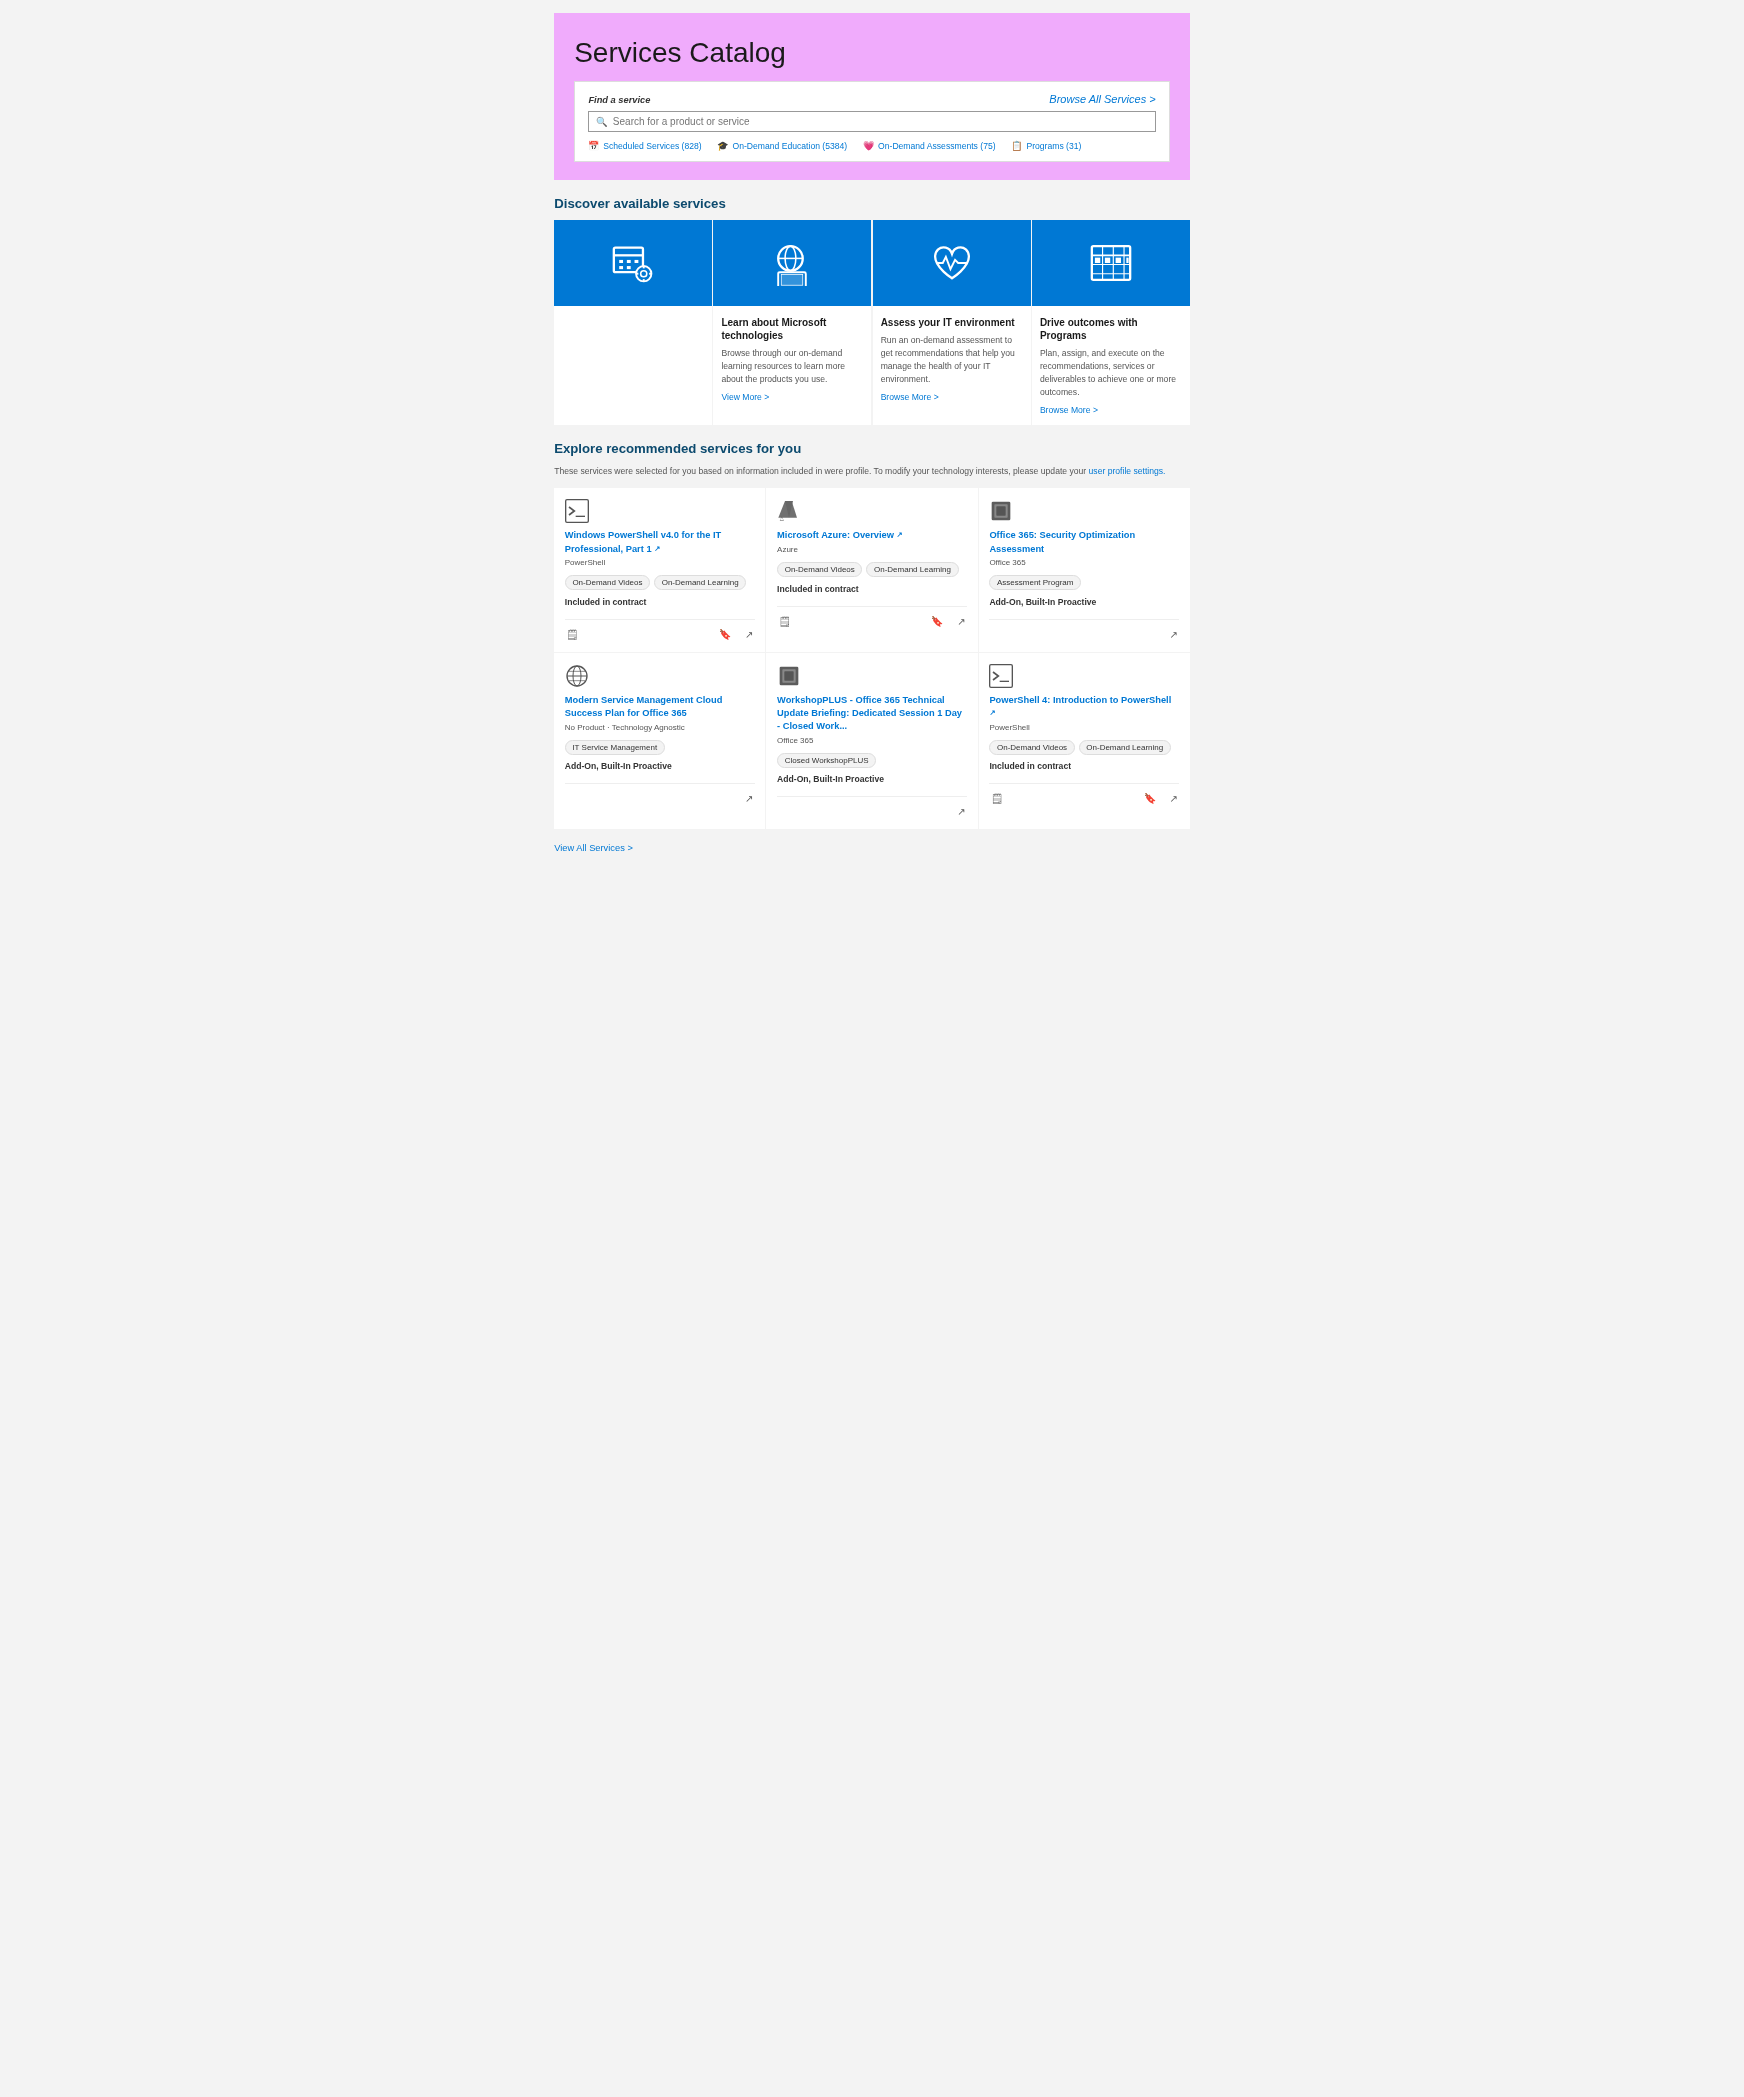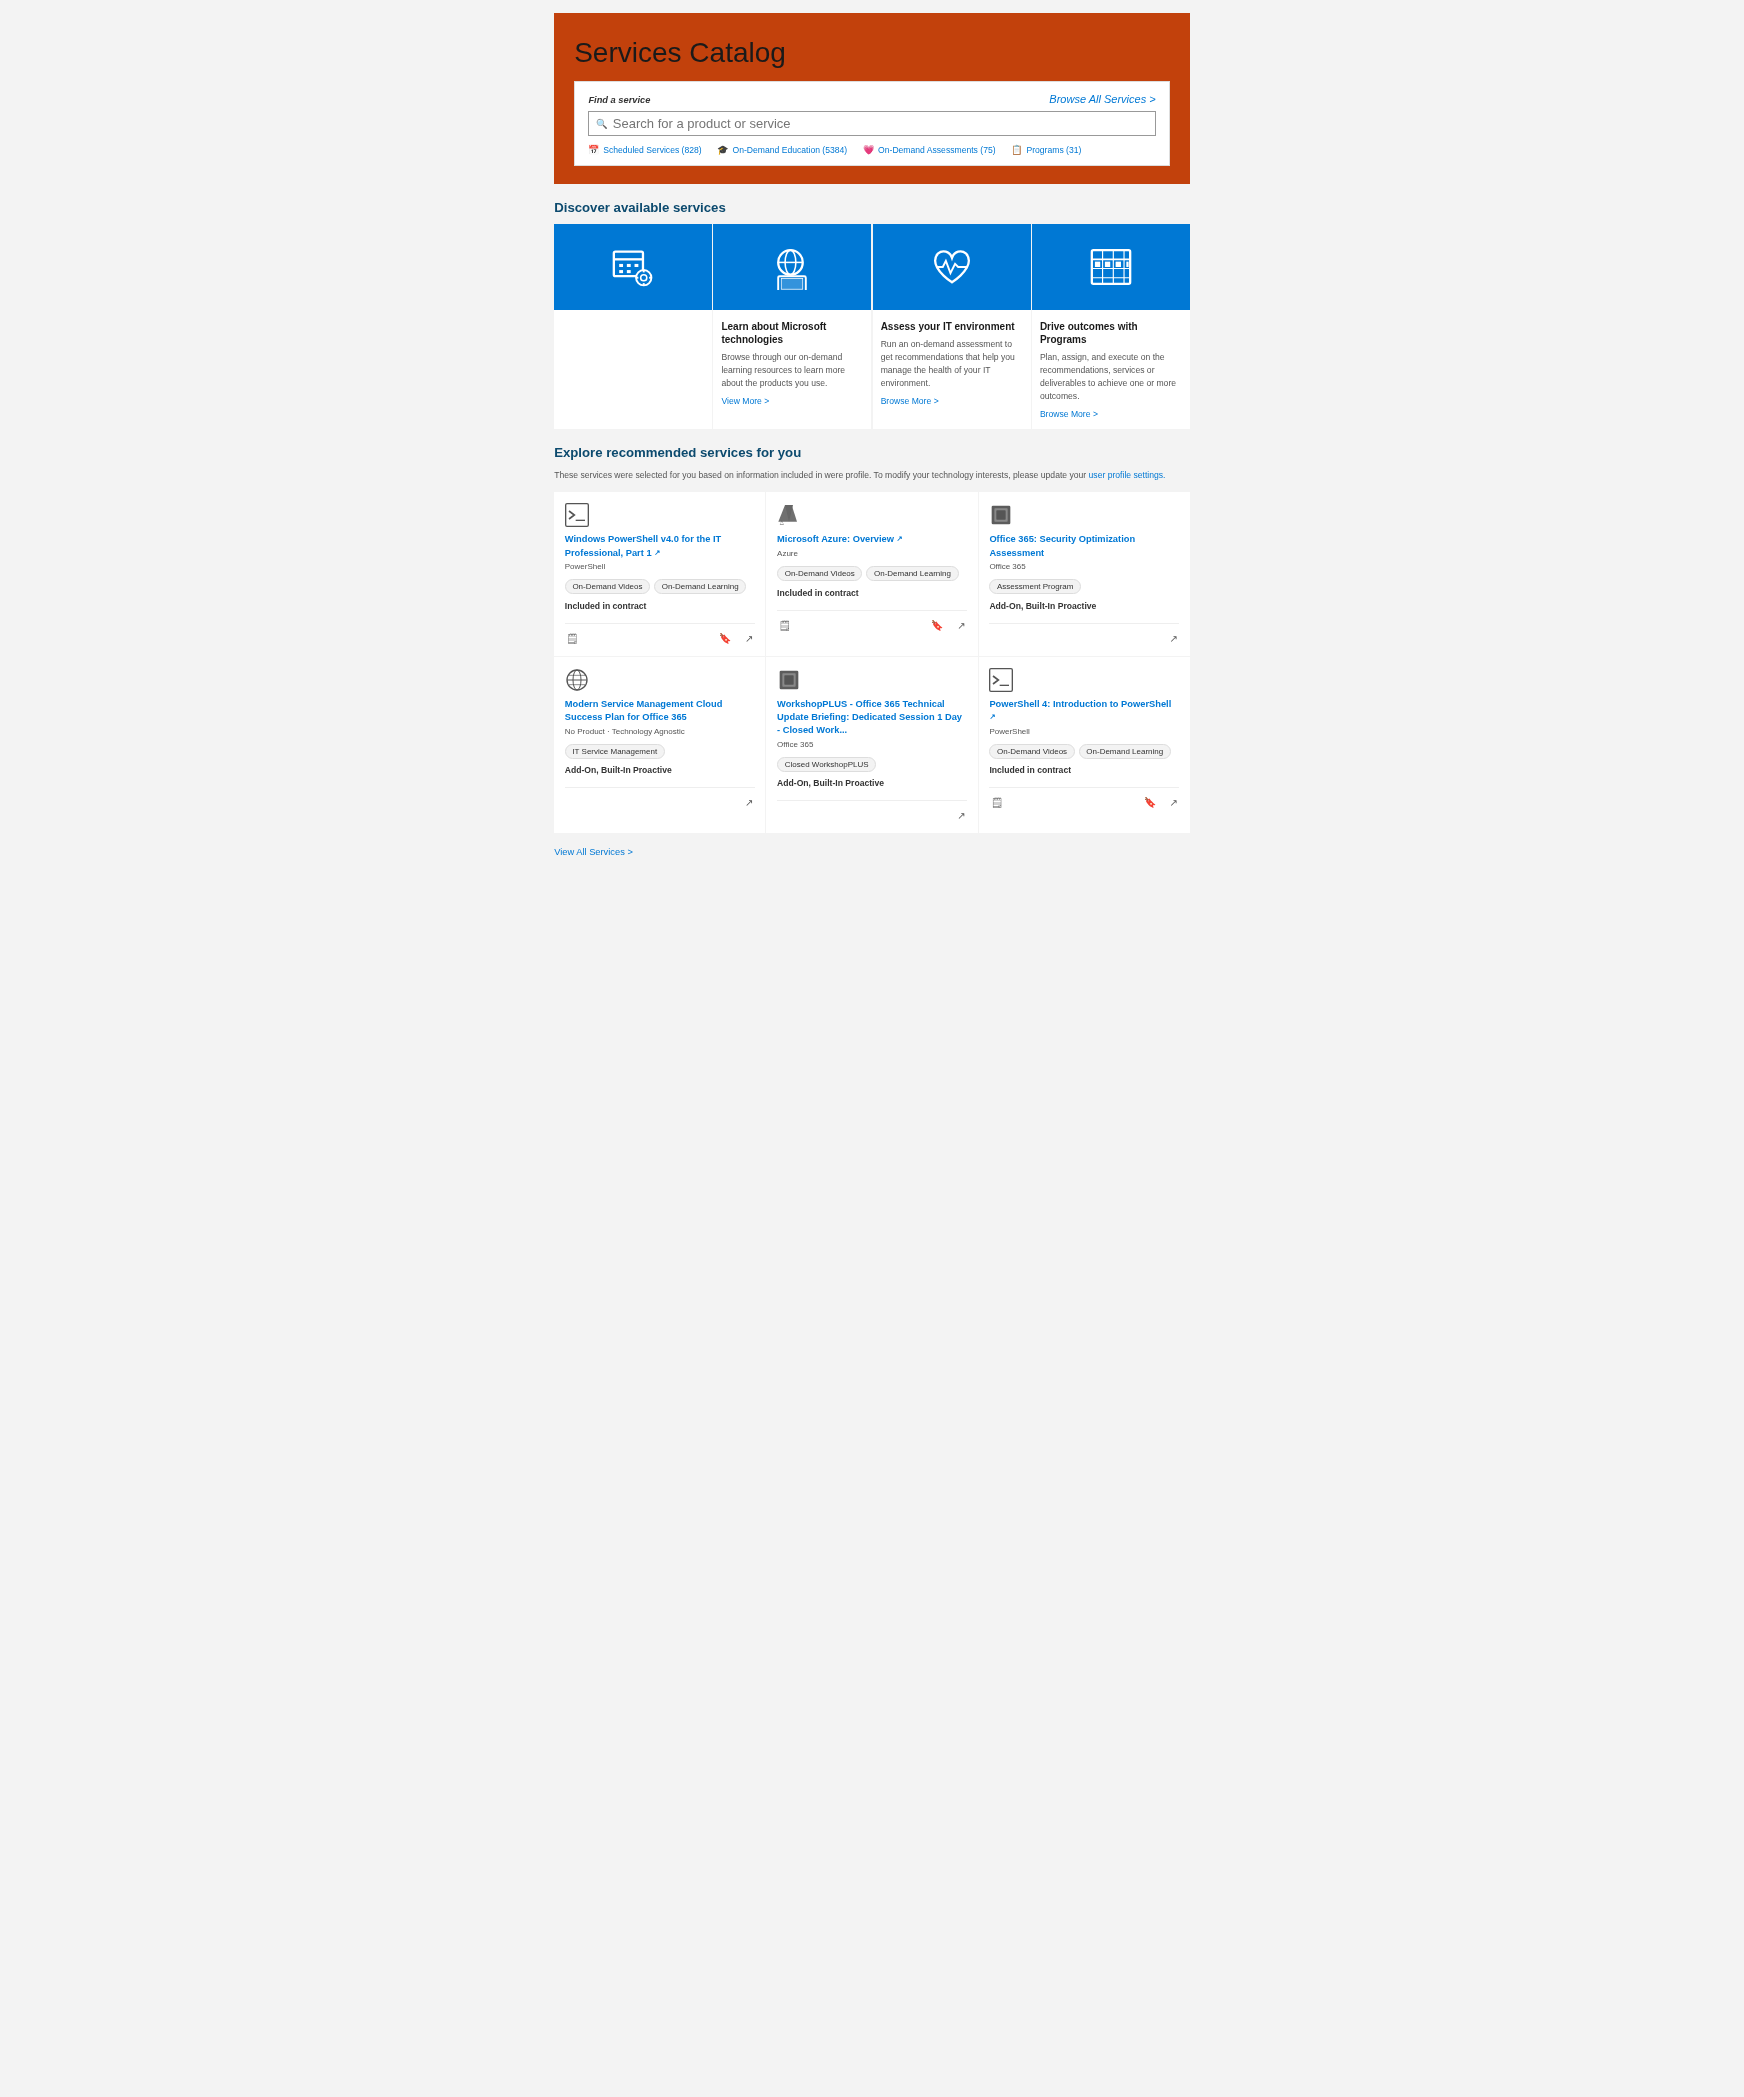--- a/index.html
+++ b/index.html
@@ -1,31 +1,31 @@
 <!DOCTYPE html>
 <html style="font-size:10.6px"><head>
   <meta charset="utf-8">
   <style>
     * { box-sizing: border-box; margin: 0; padding: 0; }
     body { font-family: 'Segoe UI', Arial, sans-serif; background: #f3f3f3; color: #333; font-size: 9.3px; }
 
     .page-wrapper { max-width: 662px; margin: 0 auto; padding: 13.2px; background: #f3f3f3; }
 
     
-    .header-section { background: #c2410c; padding: 24px 20px 18.5px 20px; margin-bottom: 9px; }
+    .header-section { background: #f0abfc; padding: 24px 20px 18.5px 20px; margin-bottom: 9px; }
     .page-title { font-size: 28px; font-weight: 300; color: #1a1a1a; margin-bottom: 12px; }
 
     
     .search-box { background: #fff; border: 0.7px solid #ddd; padding: 10.6px 13.2px 9.3px; }
     .search-header { display: flex; justify-content: space-between; align-items: flex-end; margin-bottom: 6.6px; font-style: italic; }
     .search-label { font-weight: 600; font-size: 9.3px; }
     .browse-all-link { color: #0078d4; font-size: 11px; text-decoration: none; cursor: pointer; }
     .search-input-wrapper { display: flex; align-items: center; border: 0.7px solid #999; padding: 4px 6.6px; margin-bottom: 8px; }
     .search-icon-span { color: #666; margin-right: 5.3px; font-size: 9.3px; }
-    .search-input { border: none; outline: none; width: 100%; font-size: 13px; color: #555; }
+    .search-input { border: none; outline: none; width: 100%; font-size: 10px; color: #555; }
     .filter-tags { display: flex; gap: 16px; flex-wrap: wrap; }
     .filter-tag { display: flex; align-items: center; gap: 3.3px; color: #0078d4; font-size: 8.6px; cursor: pointer; }
     .filter-icon { font-size: 9.3px; }
 
     
     .section-title { font-size: 13.2px; font-weight: 600; color: #0c4a6e; margin: 16px 0 9.3px; }
     .cards-grid { display: grid; grid-template-columns: repeat(4, 1fr); gap: 1.3px; margin-bottom: 16px; }
     .service-card { background: #fff; }
     .card-image { background: #0078d4; height: 86px; display: flex; align-items: center; justify-content: center; }
     .card-icon-svg { width: 46px; height: 46px; }

